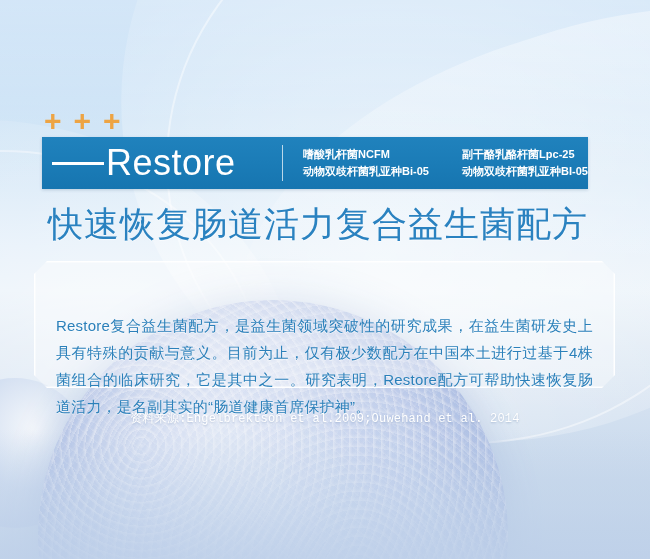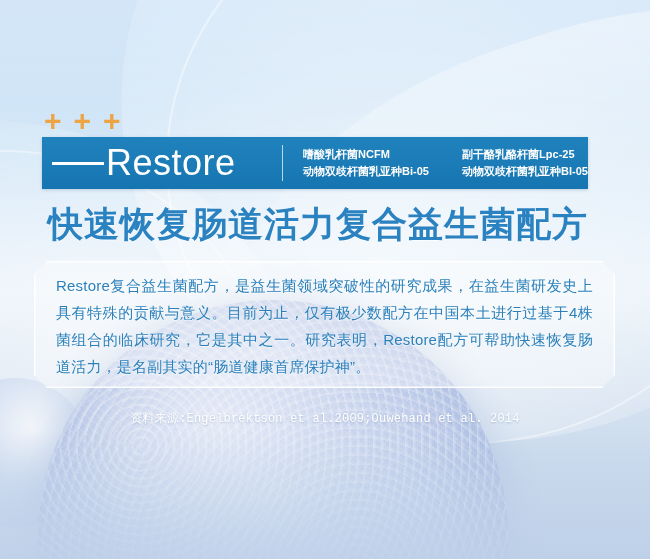--- a/index.html
+++ b/index.html
@@ -172,21 +172,21 @@
     font-weight: 700;
     font-family: "Liberation Sans", "DejaVu Sans", sans-serif;
   }
 
   .headline {
     position: absolute;
     left: 48px; top: 203px;
     color: #2a82c0;
     font-size: 35px;
     line-height: 1.2;
-    font-weight: 700;
+    font-weight: 400;
     letter-spacing: 1px;
     text-shadow: 0 1px 1px rgba(255,255,255,0.65);
     font-family: "Liberation Sans", "DejaVu Sans", sans-serif;
   }
 
   
   .body-box {
     position: absolute;
     left: 34px; top: 261px;
     width: 581px; height: 127px;
@@ -205,20 +205,21 @@
     padding: 11px 22px 0 22px;
   }
   .body-text {
     color: #2b80ba;
     font-size: 15px;
     line-height: 27px;
     letter-spacing: 0.2px;
     text-align: justify;
     text-shadow: 0 1px 0 rgba(255,255,255,0.55);
     font-family: "Liberation Sans", "DejaVu Sans", sans-serif;
+    margin-top: 40px;
   }
 
   .source-note {
     position: absolute;
     left: 0; top: 410px;
     width: 650px;
     text-align: center;
     color: #ffffff;
     font-size: 12px;
     letter-spacing: 0.2px;

